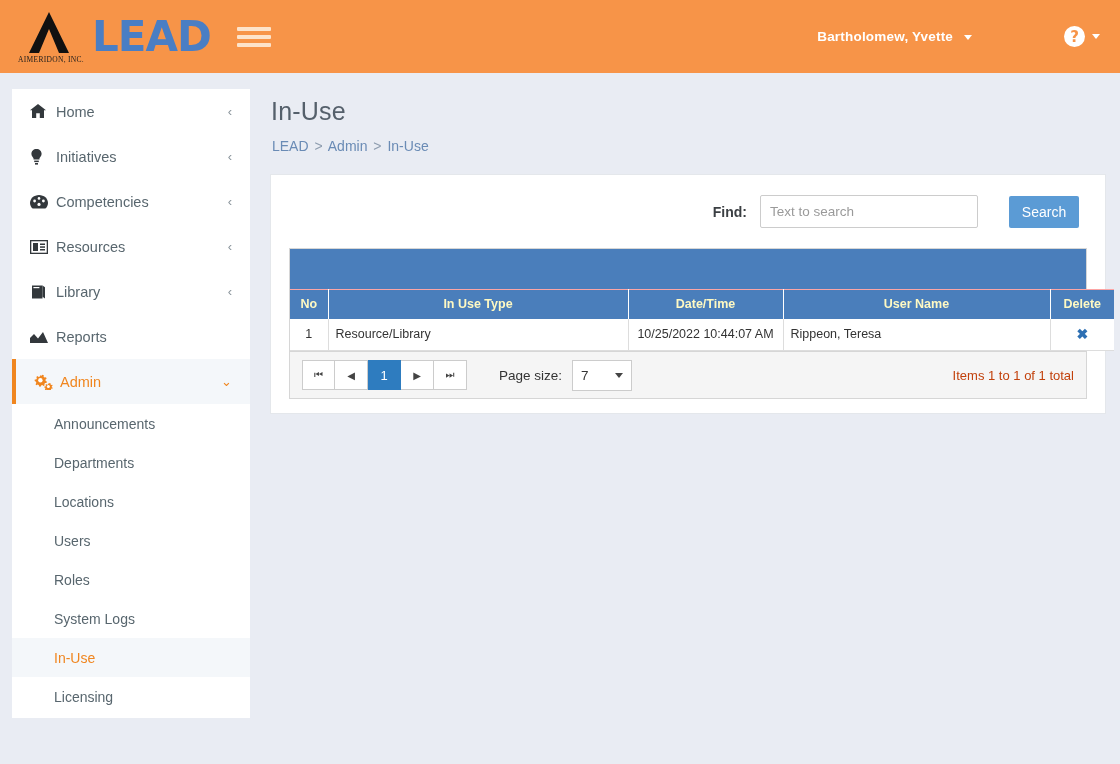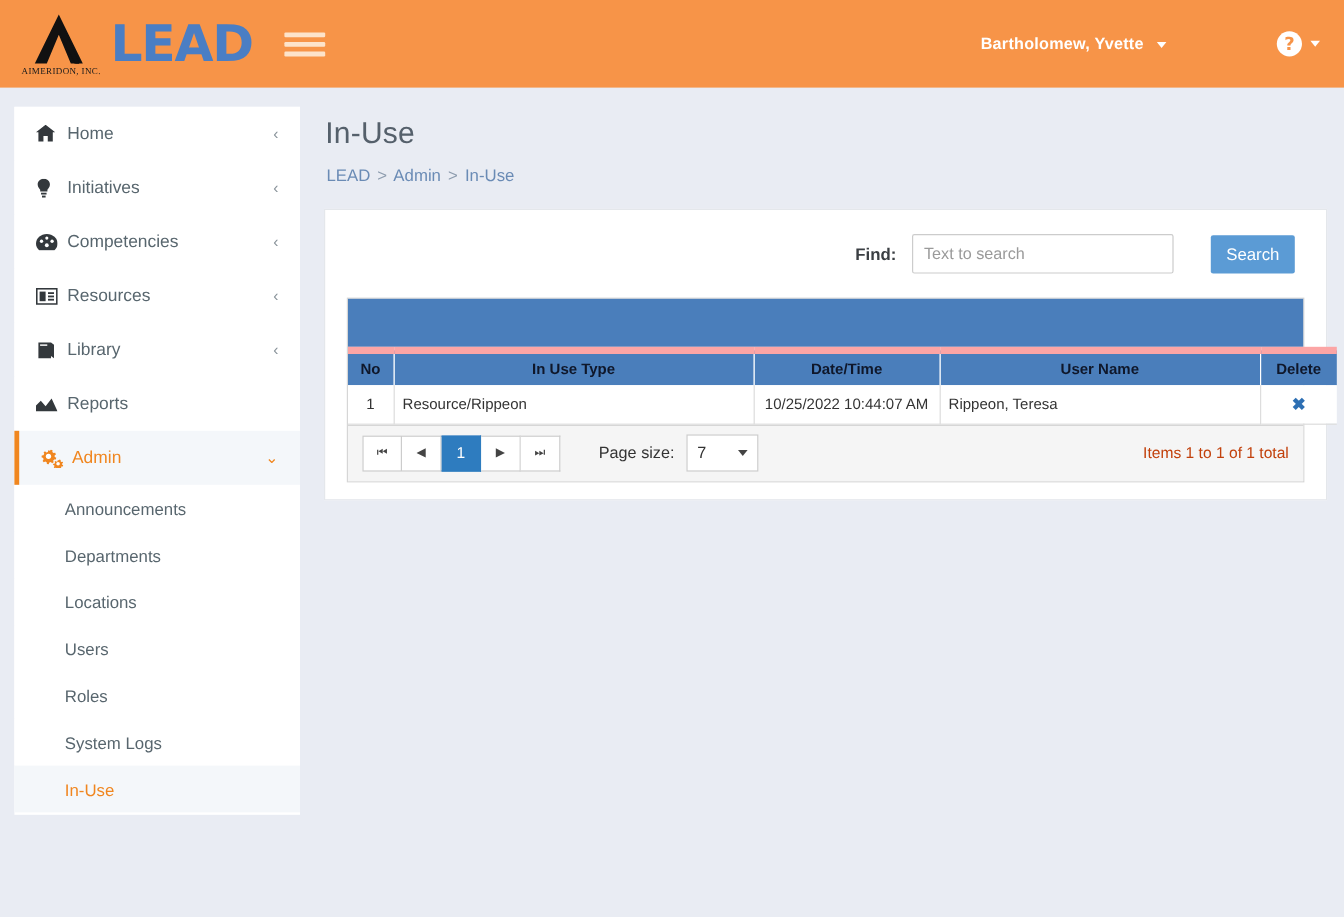--- a/index.html
+++ b/index.html
@@ -130,23 +130,23 @@
     margin-left: 31px; width: 70px; height: 32px;
     background: #5b9bd5; color: #fff; border: none; border-radius: 2px;
     font-size: 14px; cursor: pointer;
     font-family: "Liberation Sans", sans-serif;
   }
 
   .grid-wrap { border: 1px solid #d6d6d6; }
   .grid-topband { height: 40px; background: #4a7ebb; }
   table.grid { width: 100%; border-collapse: collapse; table-layout: fixed; }
   table.grid th {
-    background: #4a7ebb; color: #0f172a;
+    background: #4a7ebb; color: #fef9c3;
     font-size: 12.5px; font-weight: bold;
-    height: 29px; border-right: 1px solid #fff; border-top: 6px solid #fca5a5;
+    height: 29px; border-right: 1px solid #fff; border-top: 1px solid #fca5a5;
     text-align: center;
   }
   table.grid th:last-child { border-right: none; }
   table.grid td {
     font-size: 12.5px; color: #333; height: 32px;
     border-right: 1px solid #ddd; border-bottom: 1px solid #ddd;
     padding: 0 7px; background: #fff;
   }
   table.grid td:last-child { border-right: none; }
   .c-no { width: 38px; text-align: center; }
@@ -324,20 +324,23 @@
     <span>Users</span>
   </div>
   <div class="sub-item">
     <span>Roles</span>
   </div>
   <div class="sub-item">
     <span>System Logs</span>
   </div>
   <div class="sub-item active">
     <span>In-Use</span>
+  </div>
+  <div class="sub-item">
+    <span>Licensing</span>
   </div>
 </div>
 
 <div class="main">
 
   <div class="page-title">In-Use</div>
 
   <div class="breadcrumb">
     <a>LEAD</a>
     <span class="sep">&gt;</span>
@@ -362,21 +365,21 @@
             <th class="c-no">No</th>
             <th class="c-type">In Use Type</th>
             <th class="c-date">Date/Time</th>
             <th class="c-user">User Name</th>
             <th class="c-del">Delete</th>
           </tr>
         </thead>
         <tbody>
           <tr>
             <td class="c-no">1</td>
-            <td class="c-type">Resource/Rippeon</td>
+            <td class="c-type">Resource/Library</td>
             <td class="c-date">10/25/2022 10:44:07 AM</td>
             <td class="c-user">Rippeon, Teresa</td>
             <td class="c-del">
               <span class="del-x">✖</span>
             </td>
           </tr>
         </tbody>
       </table>
 
       <div class="grid-footer">

